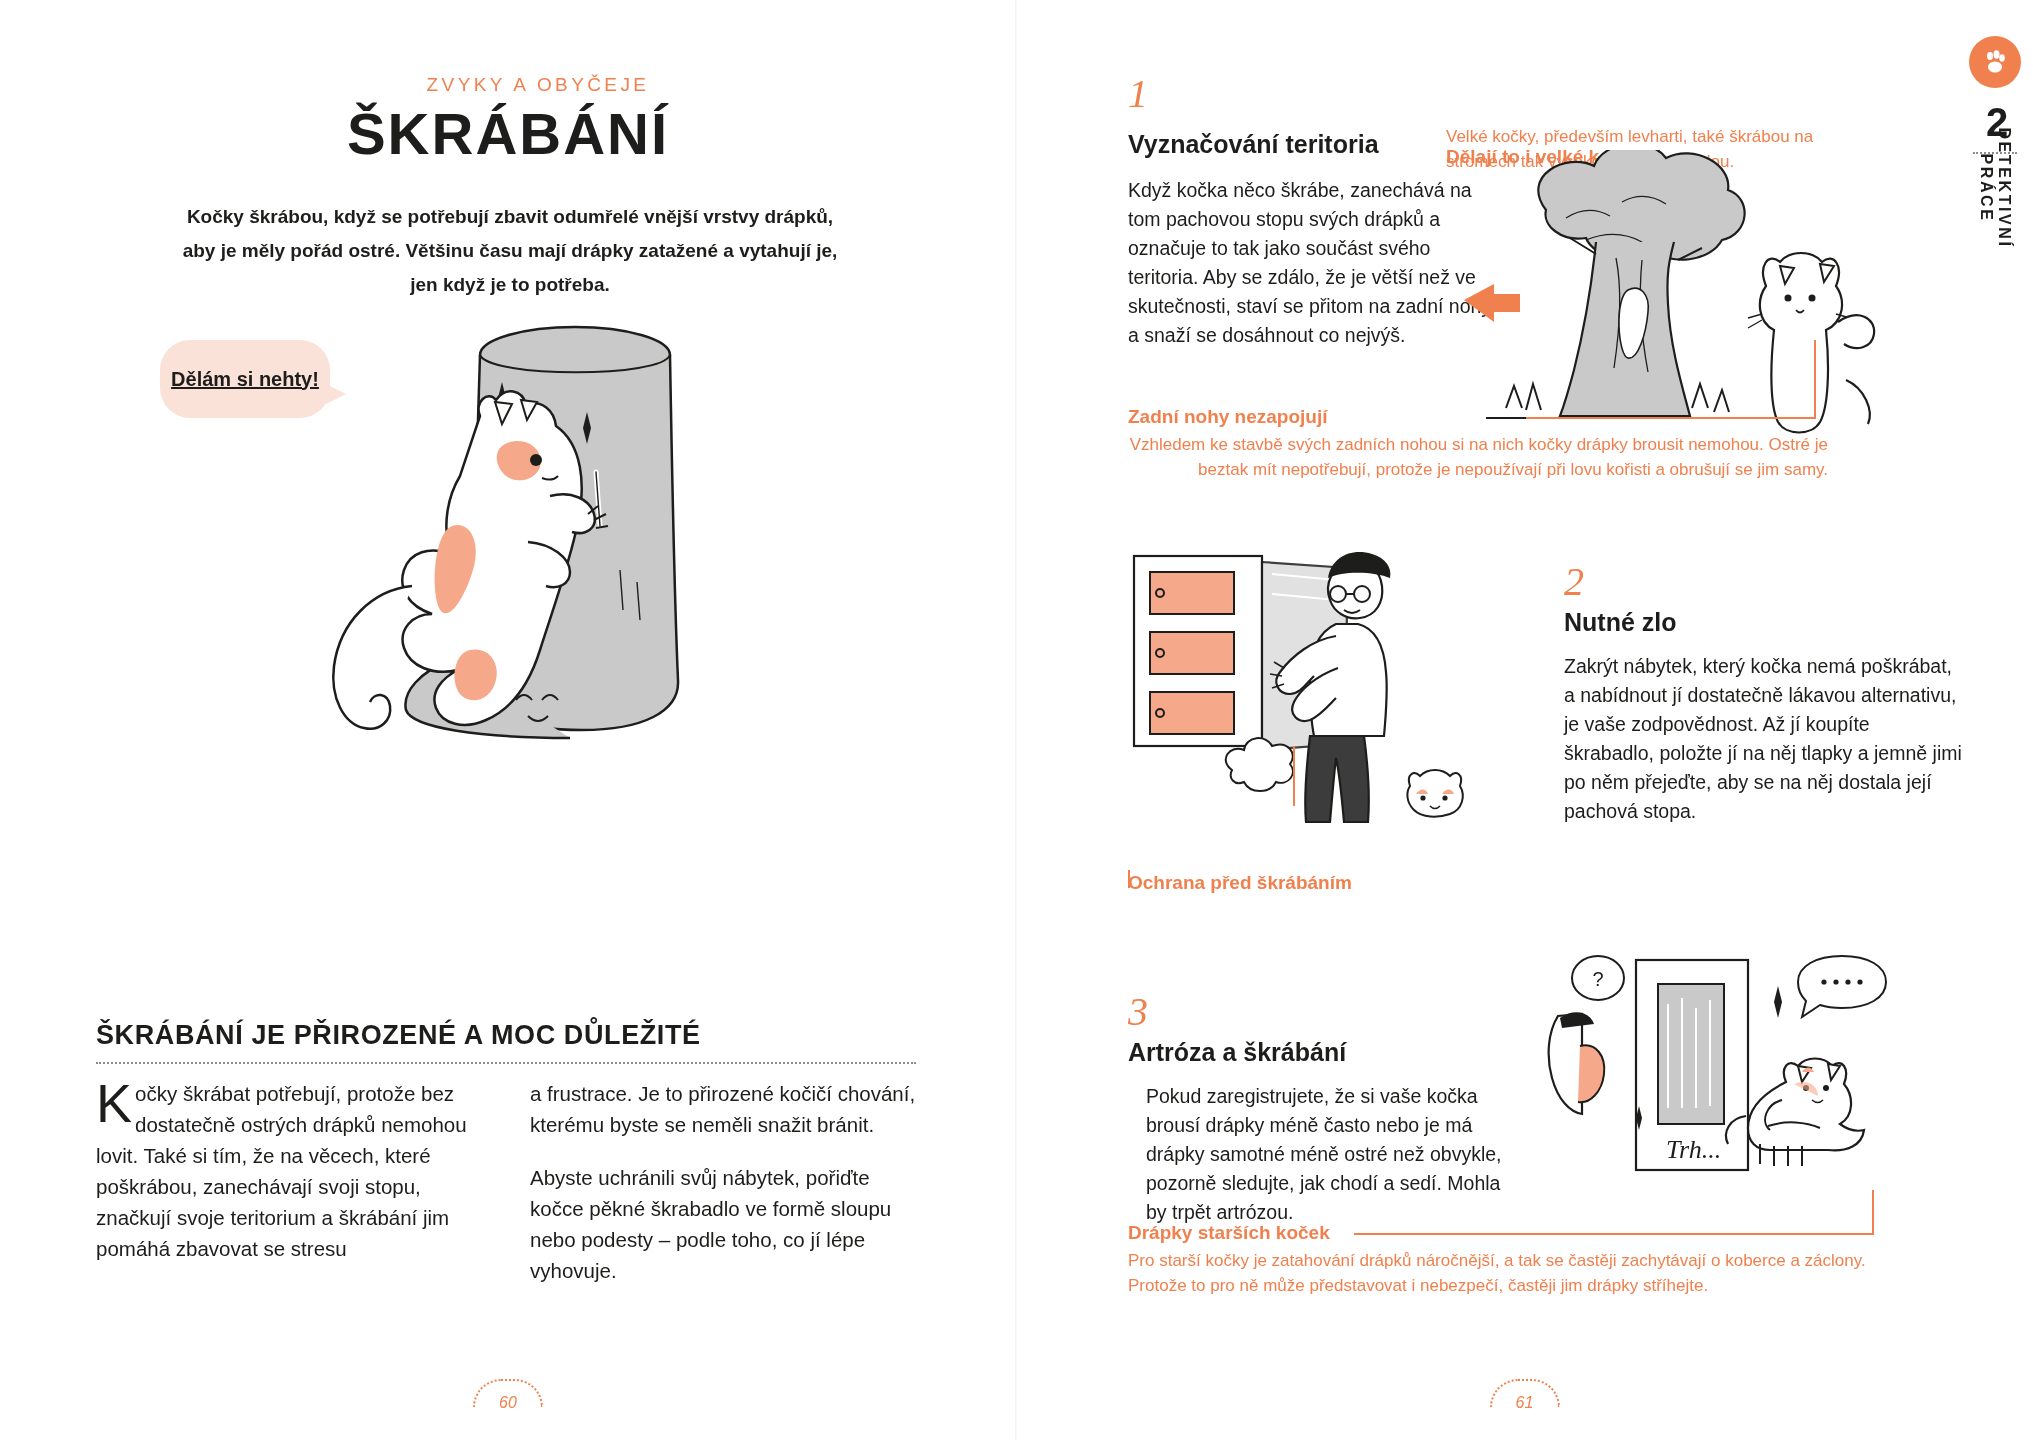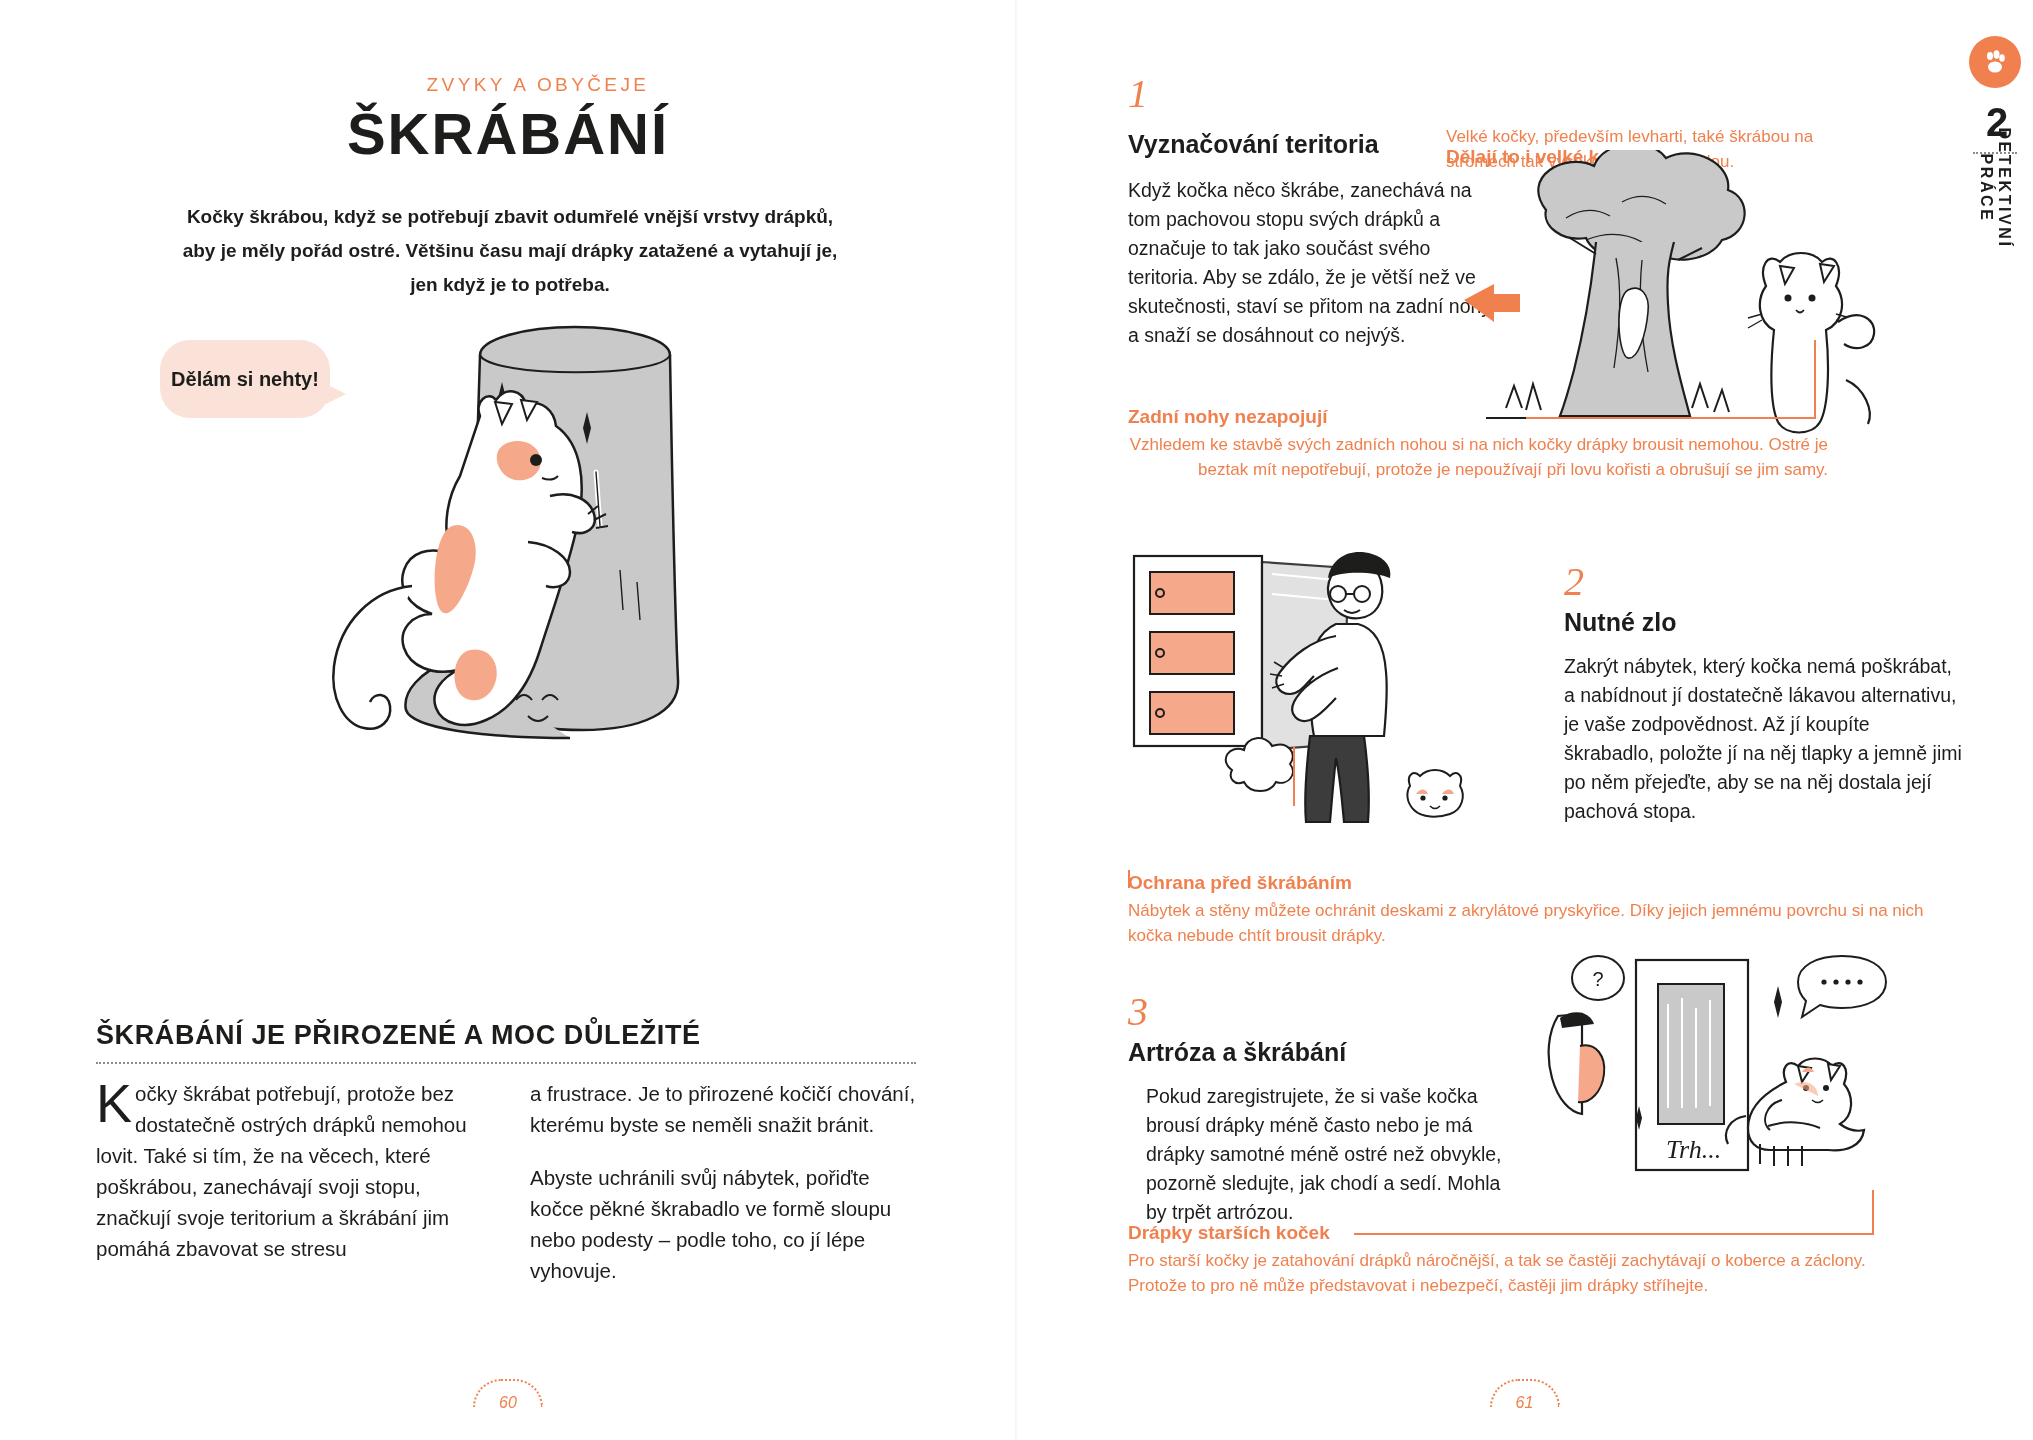--- a/index.html
+++ b/index.html
@@ -87,20 +87,21 @@
     position: absolute;
     background: #fbe2d8;
     border-radius: 30px;
     color: #1d1d1b;
     font-weight: bold;
     text-align: center;
     display: flex;
     align-items: center;
     justify-content: center;
     line-height: 1.25;
+    text-decoration: underline;
   }
   .bubble::after {
     content: "";
     position: absolute;
     width: 0; height: 0;
   }
 
   .bubble-nehty {
     left: 10px;
     top: 20px;
@@ -466,21 +467,20 @@
           <circle cx="41" cy="22" r="2.6" fill="#1d1d1b"></circle>
           <path d="M26 30 q5 5 10 0" stroke="#1d1d1b" stroke-width="1.6" fill="none"></path>
         </g>
 
         <path d="M170 198 l0 60" stroke="#f0814e" stroke-width="2" fill="none"></path>
       </svg>
     </div>
 
     <div class="callout-line" style="left:112px; top:870px; width:2px; height:18px;"></div>
     <div class="callout-title" style="left:112px; top:872px; width:500px;">Ochrana před škrábáním</div>
-    <div class="callout-body" style="left:112px; top:898px; width:800px;">Nábytek a stěny můžete ochránit deskami z akrylátové pryskyřice. Díky jejich jemnému povrchu si na nich kočka nebude chtít brousit drápky.</div>
 
     <div class="num" style="left:112px; top:988px;">3</div>
     <div class="head" style="left:112px; top:1038px; width:400px;">Artróza a škrábání</div>
     <div class="body" style="left:112px; top:1082px; width:380px;margin-left:18px;">Pokud zaregistrujete, že si vaše kočka brousí drápky méně často nebo je má drápky samotné méně ostré než obvykle, pozorně sledujte, jak chodí a sedí. Mohla by trpět artrózou.</div>
 
     <div class="illus" style="left:520px; top:950px; width:420px; height:250px;">
       <svg width="420" height="250" viewBox="0 0 420 250">
 
         <ellipse cx="62" cy="28" rx="26" ry="22" fill="#ffffff" stroke="#1d1d1b" stroke-width="2"></ellipse>
         <text x="62" y="36" font-size="20" text-anchor="middle" fill="#1d1d1b" font-family="Liberation Sans, sans-serif">?</text>

